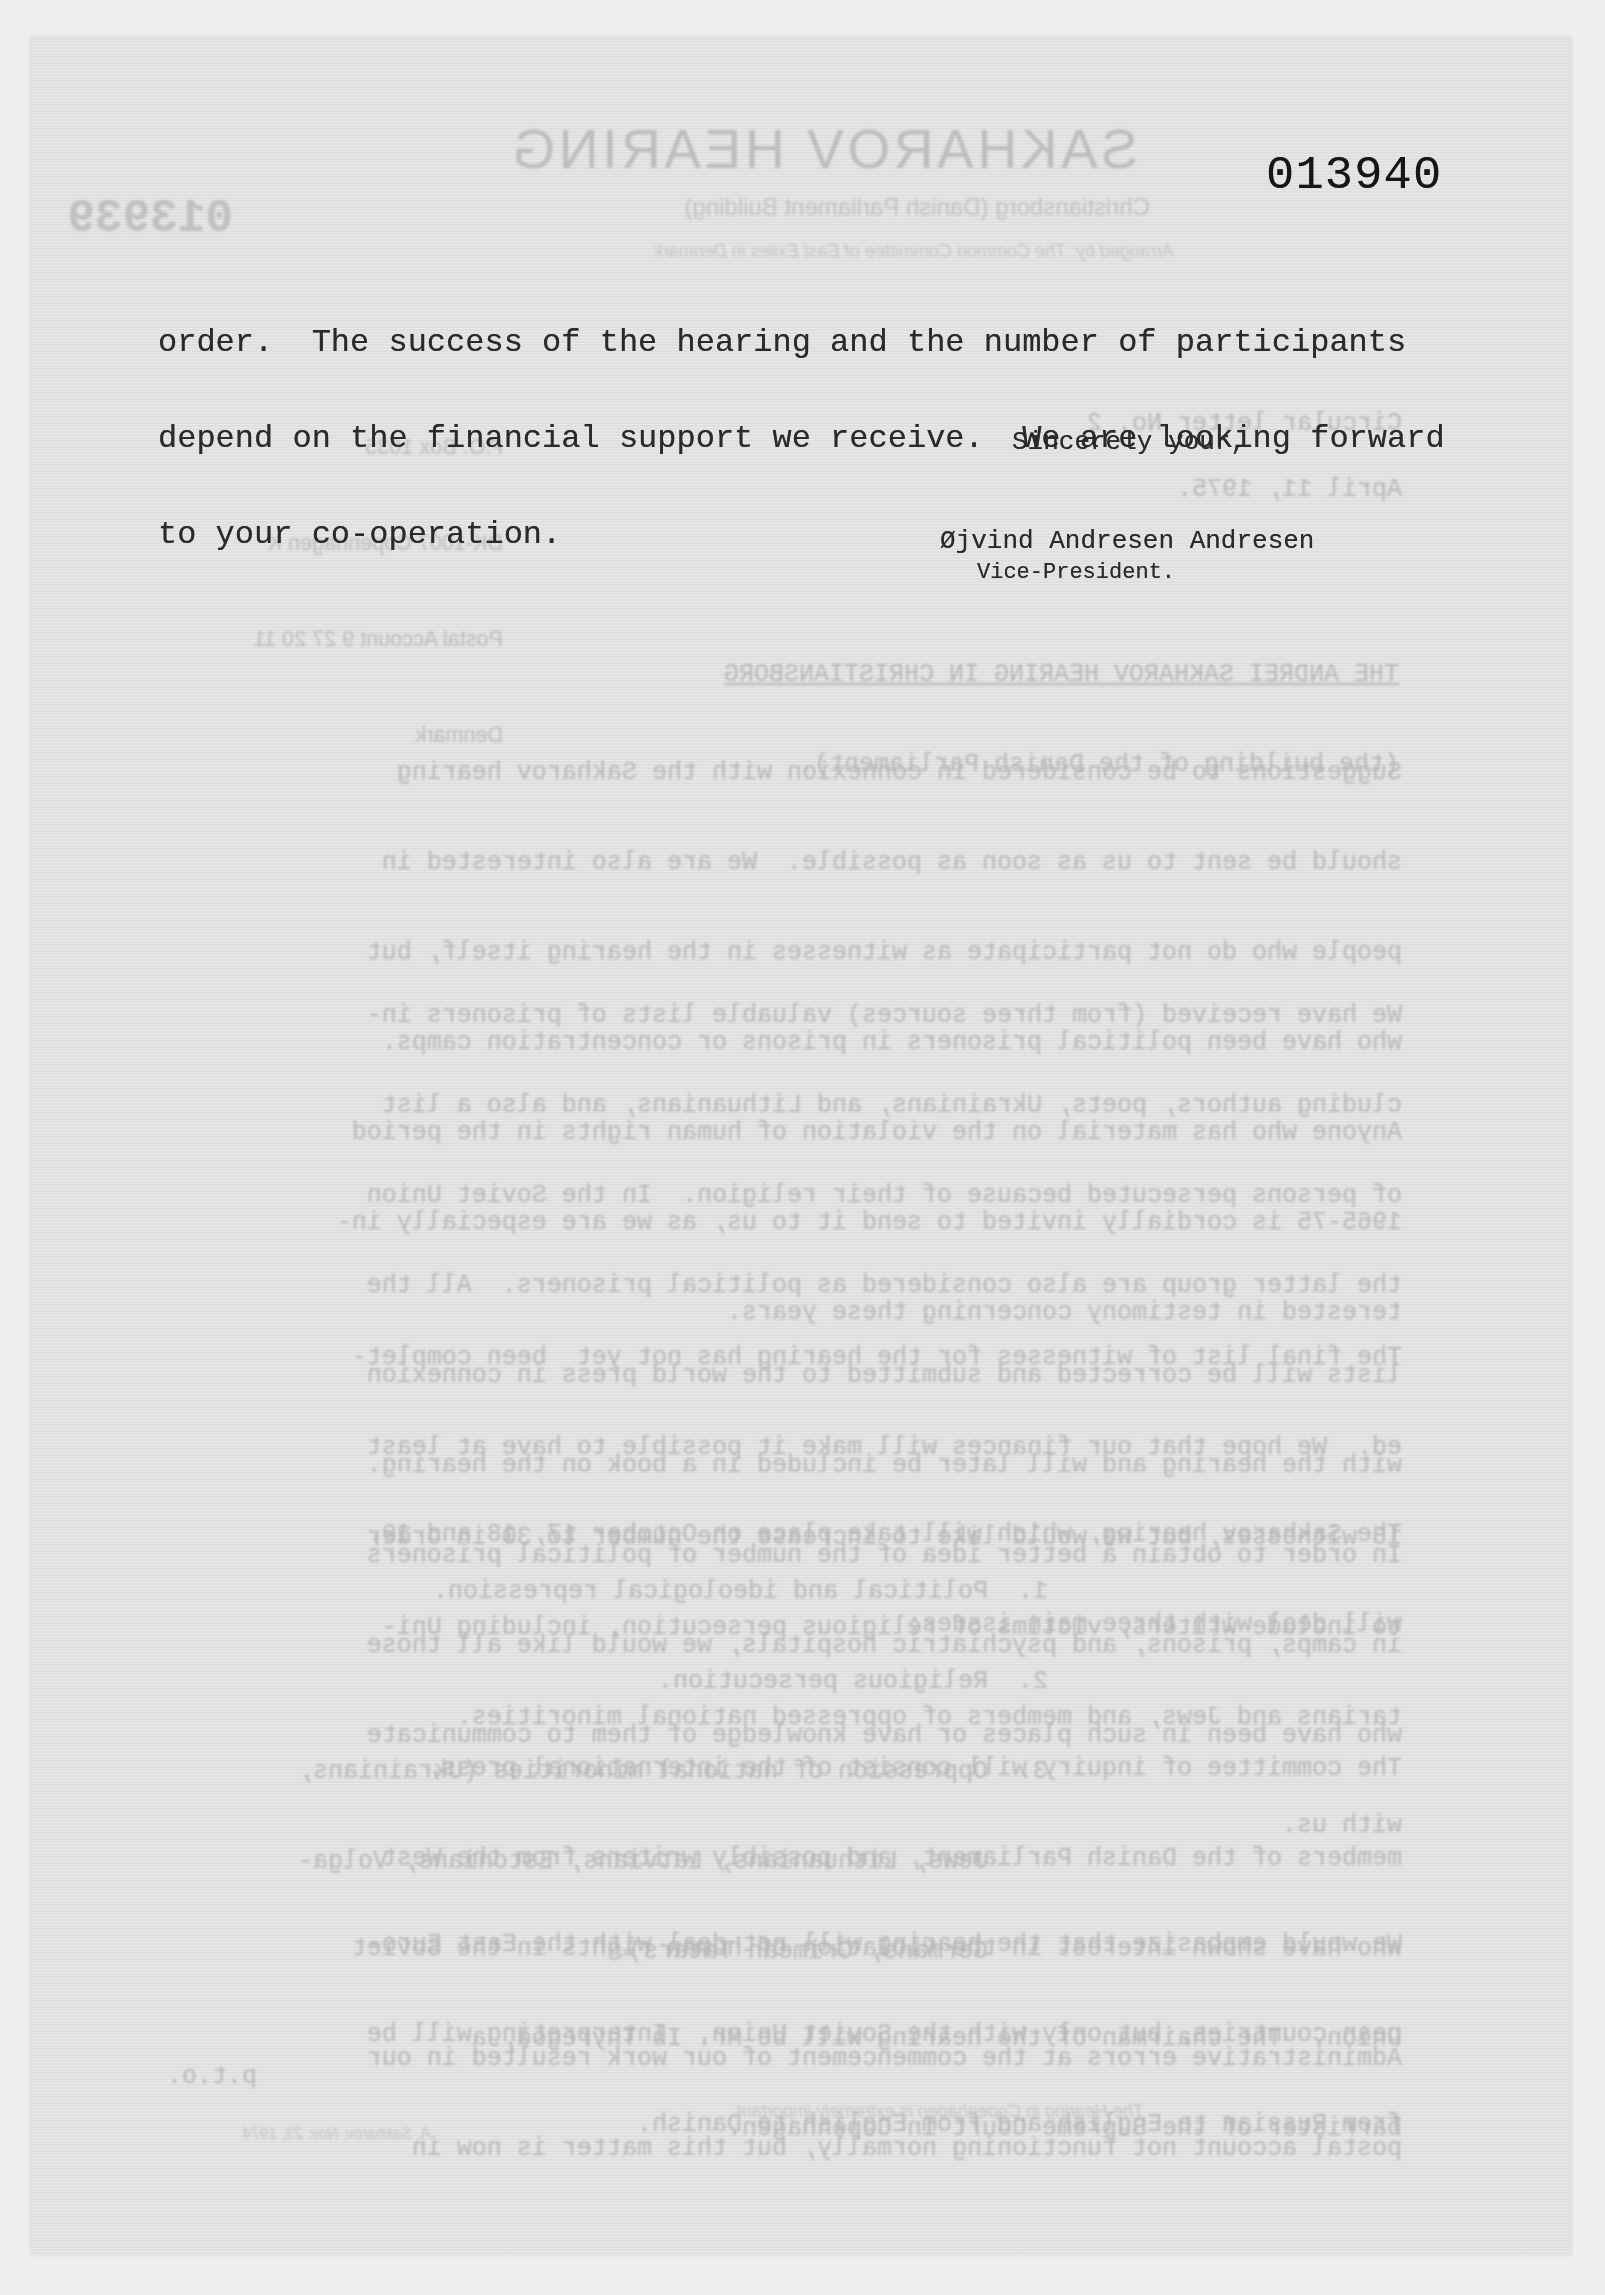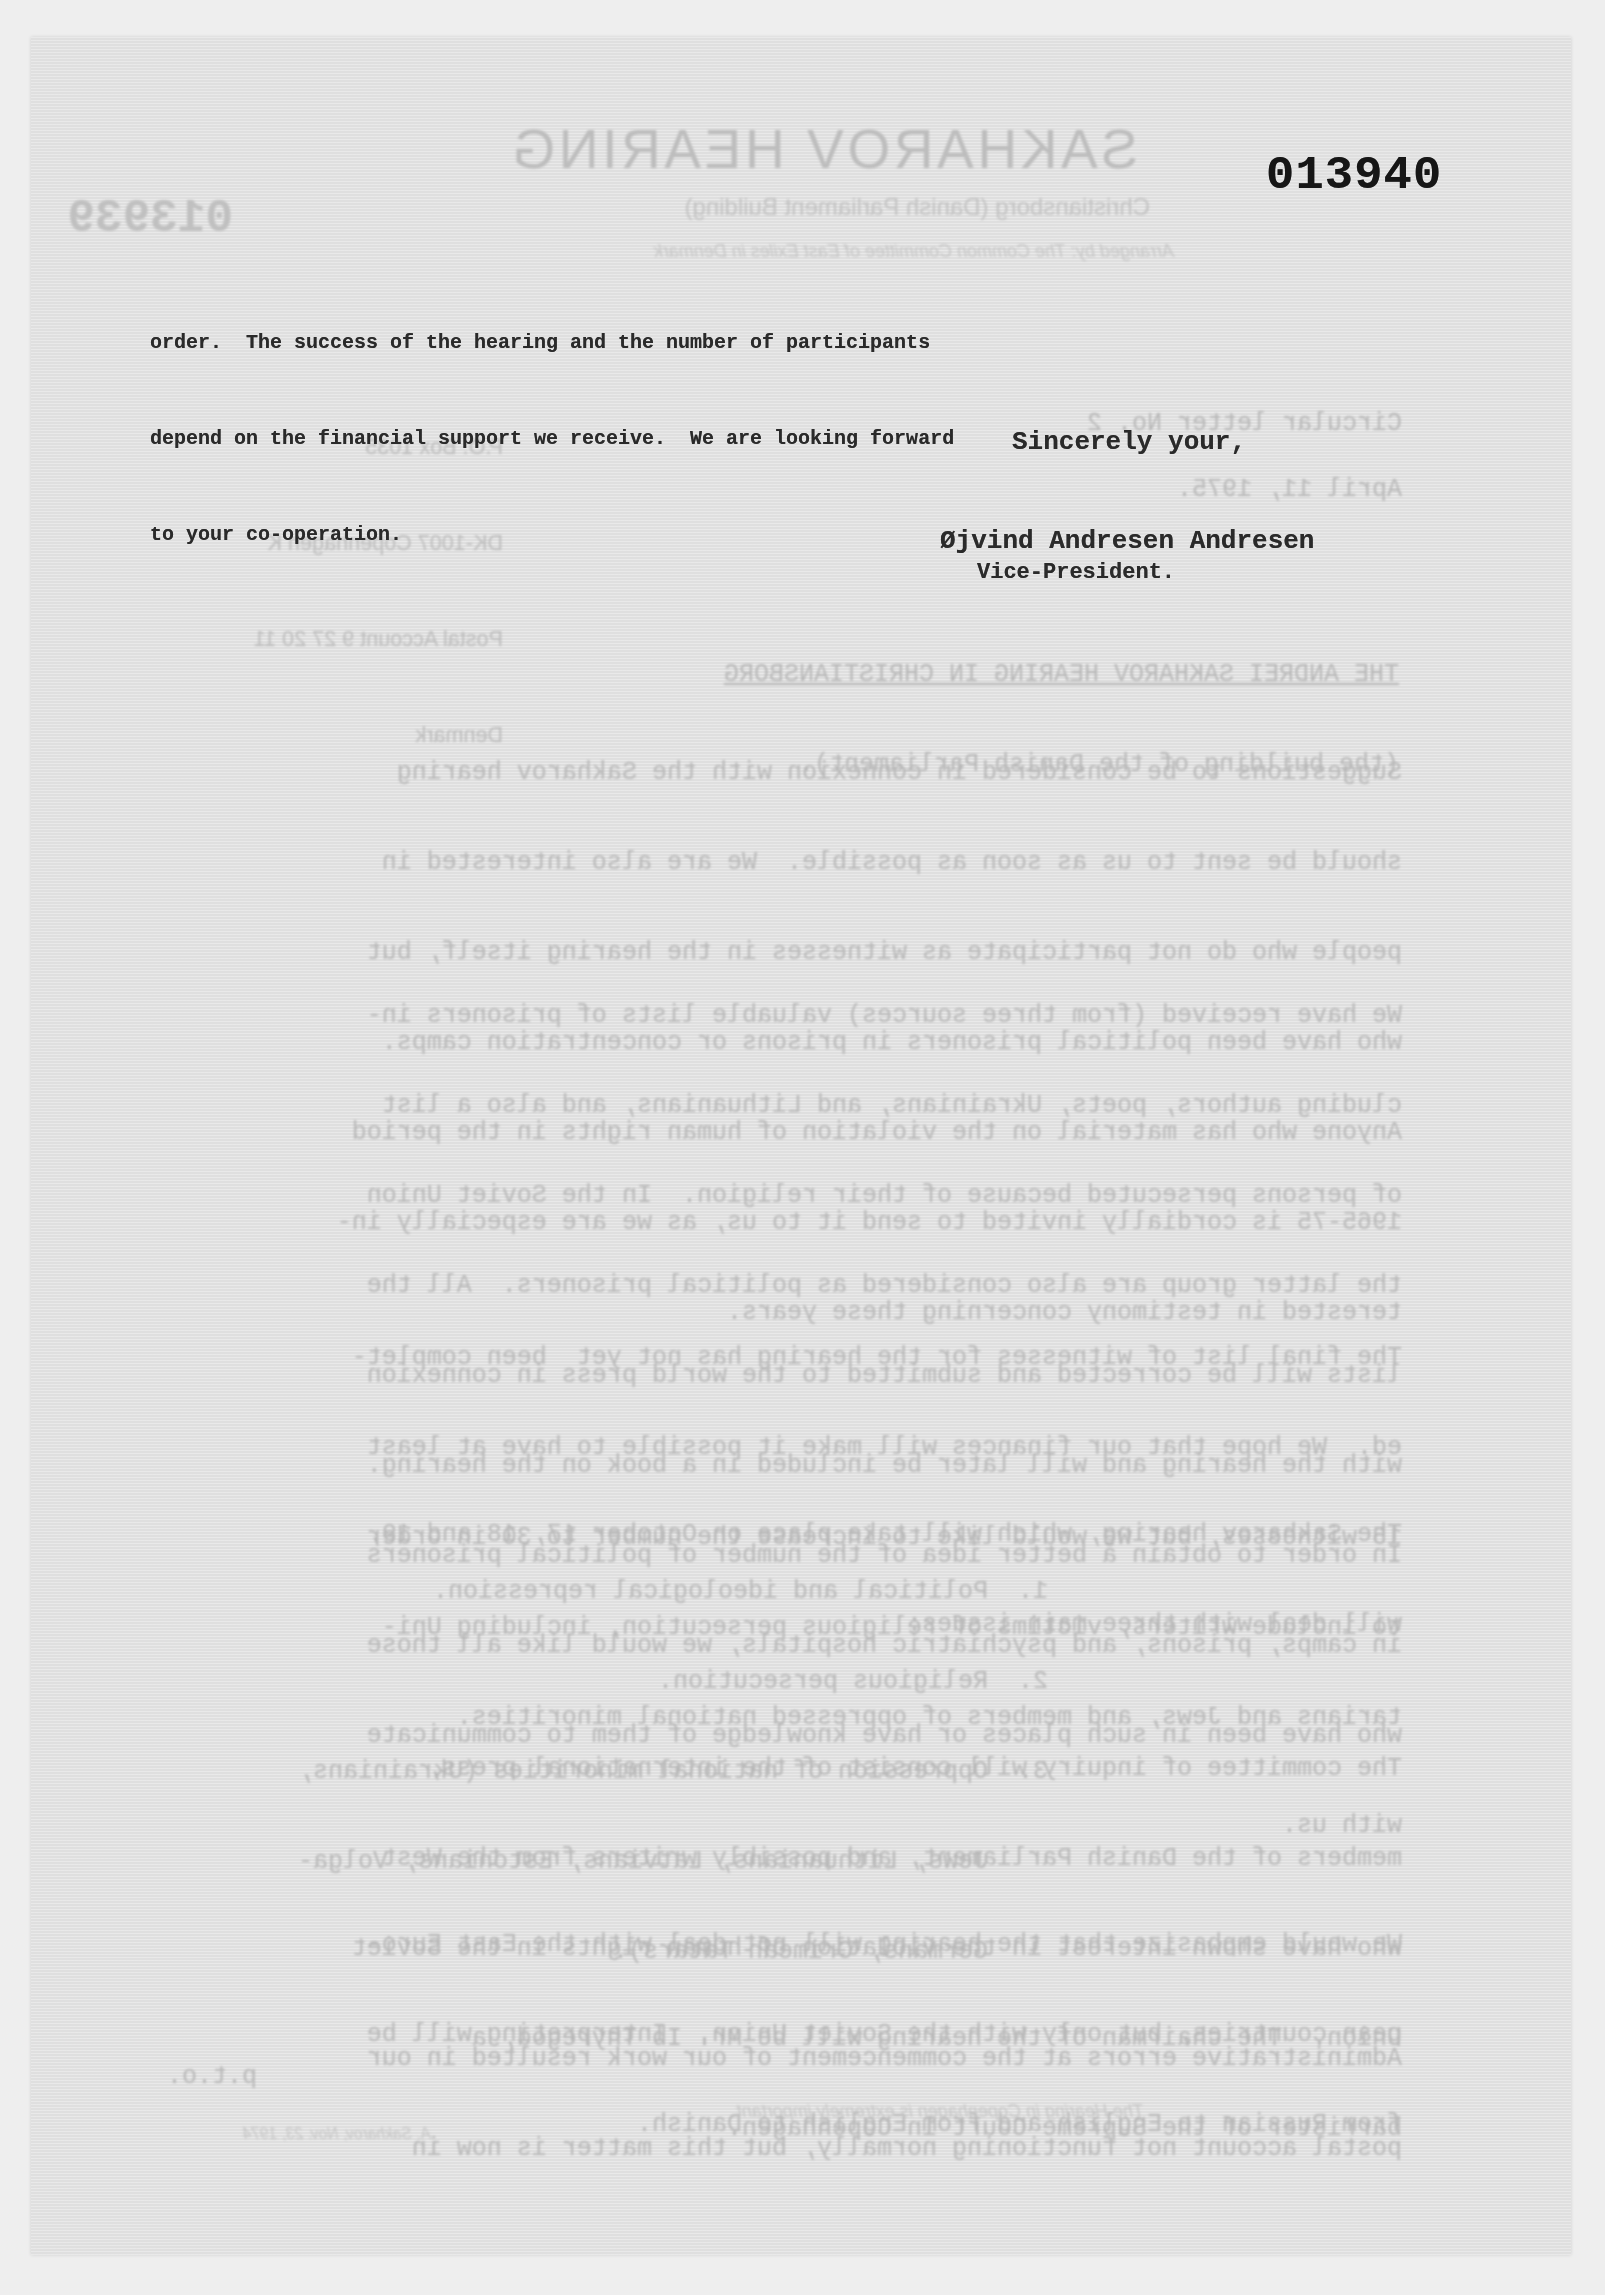--- a/index.html
+++ b/index.html
@@ -88,36 +88,36 @@
     line-height: 30px;
     color: #b8b8b8;
   }
   .st-heading .ul { text-decoration: underline; }
 
   
   .fg {
     position: absolute;
     color: #2a2a2a;
     font-family: "Liberation Mono", "DejaVu Sans Mono", monospace;
-    font-weight: bold;
+    font-weight: normal;
     white-space: pre;
     text-shadow: 0 0 0.6px rgba(30,30,30,0.6);
   }
   .doc-number {
     left: 1266px;
     top: 149px;
     font-size: 47px;
     letter-spacing: 1.2px;
     color: #161616;
     font-family: "Liberation Mono", monospace;
   }
   .body-para {
-    left: 150px;
+    left: 158px;
     top: 263px;
-    font-size: 20px;
+    font-size: 32px;
     line-height: 32px;
   }
   .closing {
     left: 1012px;
     top: 427px;
     font-size: 26px;
   }
   .sig-name {
     left: 940px;
     top: 526px;

